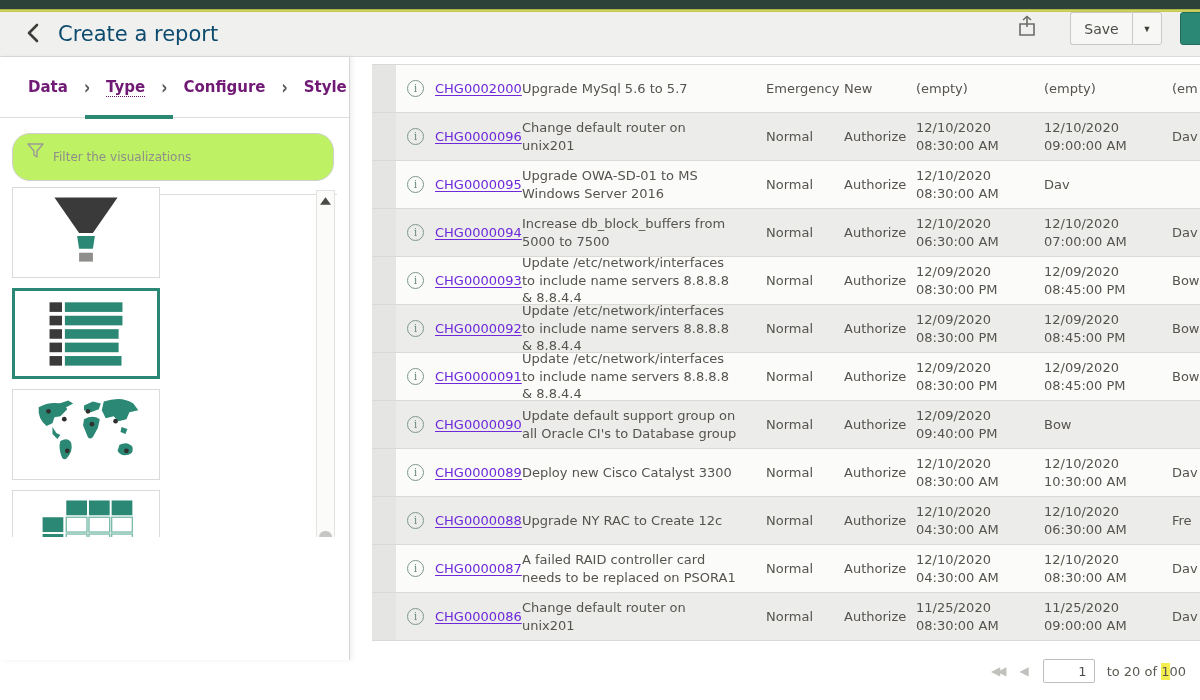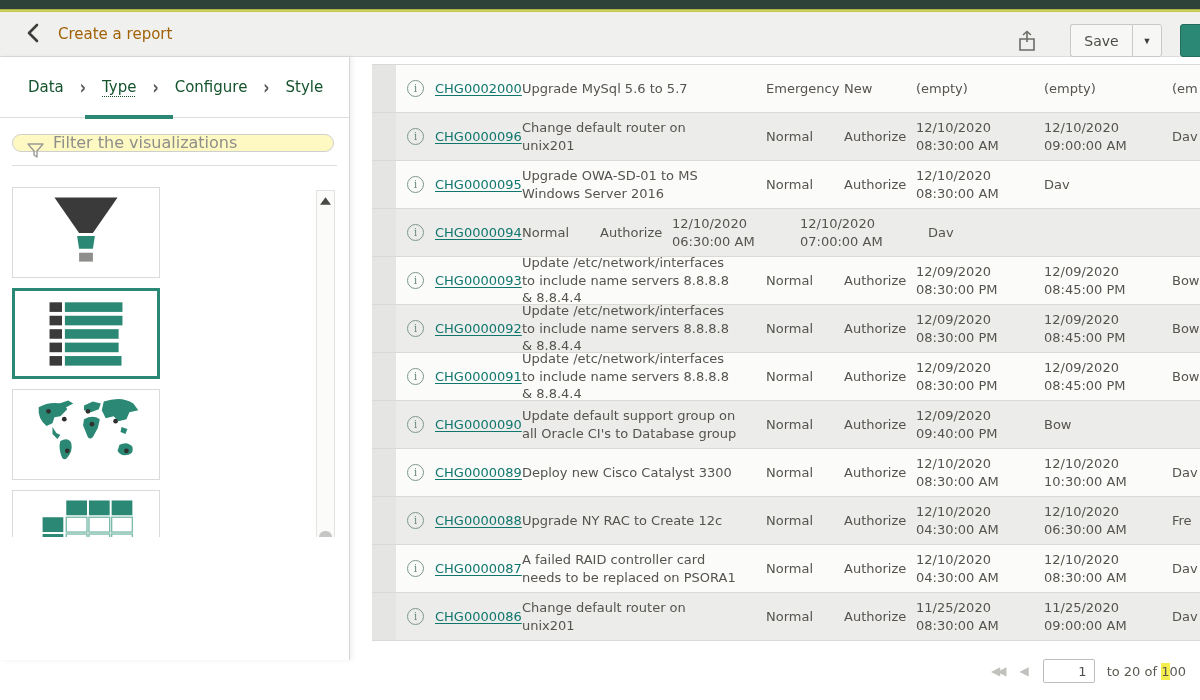--- a/index.html
+++ b/index.html
@@ -6,44 +6,44 @@
   html,body { width:1200px; height:700px; overflow:hidden; background:#fff;
     font-family:"DejaVu Sans","Liberation Sans",sans-serif; color:#4e4c48; }
 
   
   .topbar { position:absolute; left:0; top:0; width:1200px; height:9px; background:#2d4238; }
   .topbar-line { position:absolute; left:0; top:9px; width:1200px; height:3px;
     background:linear-gradient(180deg,#9ea33a,#d8dc66 60%,#b7bb43); }
   .app-header { position:absolute; left:0; top:12px; width:1200px; height:45px;
     background:#f0f0ef; border-bottom:1px solid #dcdcda; display:flex; align-items:center; }
   .back-btn { margin-left:22px; width:24px; height:24px; border:none; background:transparent; cursor:pointer; }
-  .page-title { margin-left:12px; font-size:15px; color:#a16207; }
-  .header-right { position:absolute; right:0; top:0; height:45px; display:flex; align-items:flex-end; }
+  .page-title { margin-left:12px; font-size:21px; color:#0c4a6e; }
+  .header-right { position:absolute; right:0; top:0; height:45px; display:flex; align-items:flex-start; }
   .share-btn { width:30px; height:30px; background:transparent; border:none; margin-right:28px; cursor:pointer; }
   .save-group { display:flex; height:33px; margin-right:18px; }
   .save-btn { width:62px; background:#f7f7f5; border:1px solid #c9c9c6; border-right:none;
     border-radius:3px 0 0 3px; font-size:14px; color:#4e4c48; font-family:inherit; cursor:pointer; }
   .save-caret-btn { width:30px; background:#f7f7f5; border:1px solid #c9c9c6;
     border-radius:0 3px 3px 0; font-size:9px; color:#3e3d39; cursor:pointer; }
   .teal-edge-btn { width:34px; height:33px; background:#2b8874; border:1px solid #226d5d;
     border-radius:3px 0 0 3px; margin-right:-14px; cursor:pointer; }
 
   
   .sidebar { position:absolute; left:0; top:57px; width:350px; height:603px; background:#fff;
     border-right:1px solid #d5d5d3; box-shadow:2px 0 5px rgba(0,0,0,.07); z-index:2; }
   .wizard-nav { height:61px; border-bottom:1px solid #dddddb; display:flex; align-items:center;
     padding-left:28px; position:relative; }
-  .wizard-step { font-size:15px; color:#14532d; background:none; border:none; font-family:inherit; cursor:pointer; }
+  .wizard-step { font-size:15px; color:#701a75; background:none; border:none; font-family:inherit; cursor:pointer;font-weight:bold; }
   .wizard-step.active { text-decoration:underline dotted 1px; text-underline-offset:4px; }
   .wizard-sep { font-size:15px; color:#5a5954; margin:0 16px; font-weight:bold; transform:scaleY(1.3); }
   .wizard-underline { position:absolute; left:85px; bottom:-2px; width:88px; height:4px; background:#2b8874; }
 
   .filter-wrap { margin:15px 14px 0 12px; position:relative; }
-  .filter-input { width:322px; height:18px; border:1.5px solid #cfcfcd; border-radius:18px;
-    padding:0 14px 0 40px; font-size:16px; color:#4e4c48; font-family:inherit; background:#fef9c3; outline:none; }
+  .filter-input { width:322px; height:48px; border:1.5px solid #cfcfcd; border-radius:18px;
+    padding:0 14px 0 40px; font-size:12px; color:#4e4c48; font-family:inherit; background:#bef264; outline:none; }
   .filter-input::placeholder { color:#8f8e8a; }
   .filter-icon { position:absolute; left:15px; top:9px; }
 
   .viz-divider { margin:13px 12px 0 12px; border:none; border-top:1px solid #dededc; }
   .viz-list { position:absolute; left:0; top:123px; width:350px; height:357px; overflow:hidden; padding:7px 0 0 12px; }
   .viz-card { width:148px; height:91px; border:1px solid #dadad8; background:#fff; margin-bottom:10px;
     display:flex; align-items:center; justify-content:center; cursor:pointer; }
   .viz-card.selected { border:3px solid #2b8874; }
 
   .viz-scrollbar { position:absolute; right:15px; top:10px; width:19px; height:458px;
@@ -59,21 +59,21 @@
   .trow { position:relative; height:48px; background:#fbfbfa; border-bottom:1px solid #d9d9d7;
     display:flex; align-items:center; font-size:13px; color:#56534e; }
   .trow.alt { background:#ececea; }
   .row-gutter { position:absolute; left:0; top:0; width:24px; height:100%; background:#e5e5e3; }
   .cell { flex:none; line-height:1.35; }
   .cell-info { width:39px; margin-left:24px; display:flex; justify-content:center; }
   .info-icon { width:17px; height:17px; border:1px solid #7d988d; border-radius:50%;
     color:#6f8d82; font-family:"DejaVu Serif",serif; font-size:11px; line-height:15px;
     text-align:center; display:inline-block; background:transparent; cursor:pointer; }
   .cell-number { width:87px; }
-  .chg-link { color:#0f766e; text-decoration:underline; text-underline-offset:2px; cursor:pointer; }
+  .chg-link { color:#6d28d9; text-decoration:underline; text-underline-offset:2px; cursor:pointer; }
   .cell-desc { width:244px; padding-right:28px; }
   .cell-priority { width:78px; }
   .cell-state { width:72px; }
   .cell-start, .cell-end { width:128px; }
   .cell-assignee { width:60px; }
   .assignee-link { color:#56534d; text-underline-offset:2px; cursor:pointer; white-space:nowrap; }
   .assignee-plain { text-decoration:none; }
 
   
   .pagination { position:absolute; right:14px; top:656px; height:30px; display:flex;
@@ -283,20 +283,21 @@
   </div>
 
   <div class="trow alt">
     <span class="row-gutter"></span>
     <span class="cell cell-info">
       <button class="info-icon">i</button>
     </span>
     <span class="cell cell-number">
       <a class="chg-link">CHG0000094</a>
     </span>
+    <span class="cell cell-desc">Increase db_block_buffers from 5000 to 7500</span>
     <span class="cell cell-priority">Normal</span>
     <span class="cell cell-state">Authorize</span>
     <span class="cell cell-start">12/10/2020 06:30:00 AM</span>
     <span class="cell cell-end">12/10/2020 07:00:00 AM</span>
     <span class="cell cell-assignee">
       <a class="assignee-link">Dav</a>
     </span>
   </div>
 
   <div class="trow">

